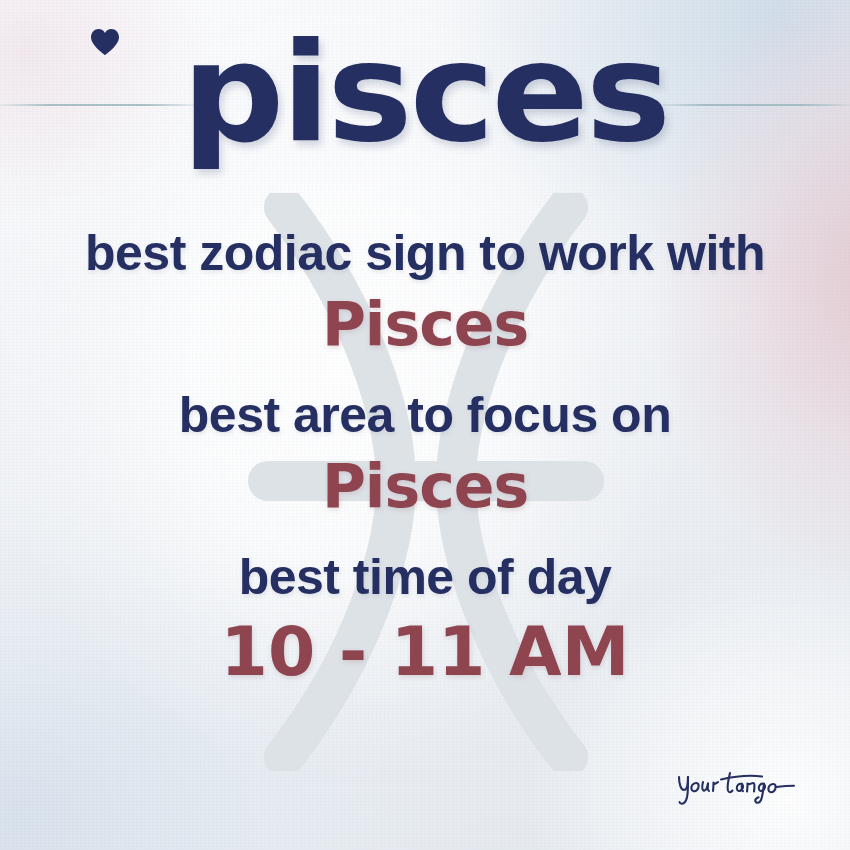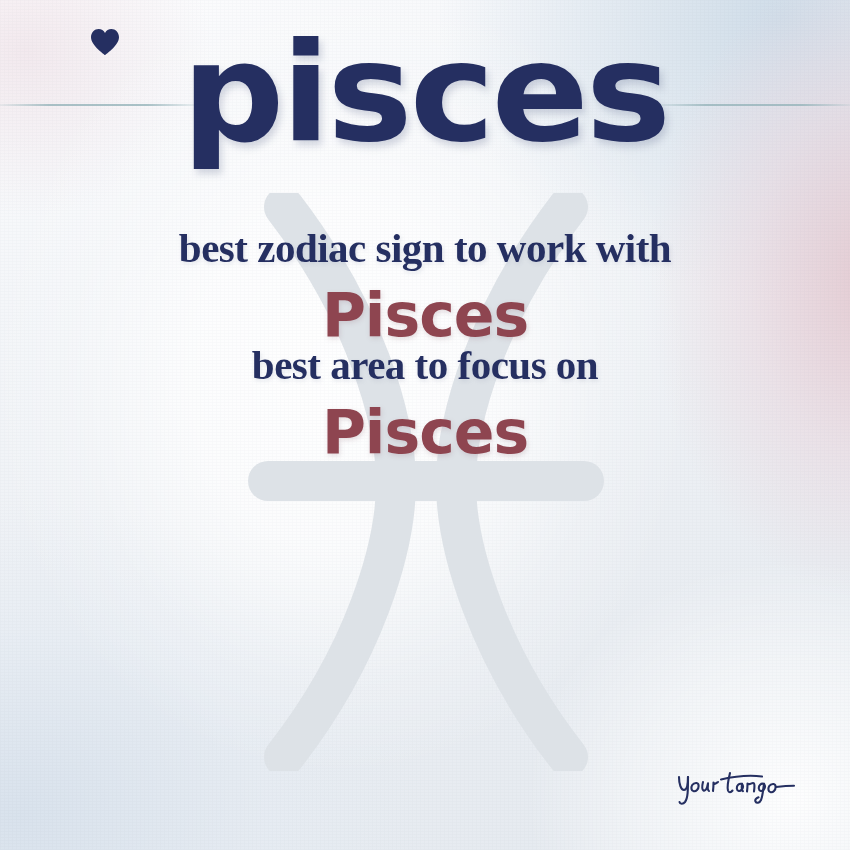--- a/index.html
+++ b/index.html
@@ -140,42 +140,42 @@
   
   #stack {
     position: absolute;
     left: 0;
     top: 228px;
     width: 850px;
     text-align: center;
   }
 
   .label {
-    font-family: Liberation Serif, serif;
+    font-family: Liberation Sans, sans-serif;
     font-weight: 700;
-    font-size: 41px;
+    font-size: 50px;
     letter-spacing: -0.5px;
     color: #252F61;
     line-height: 1.0;
     text-shadow: 1px 2px 4px rgba(140,150,175,0.22);
   }
 
   .value {
     font-family: "DejaVu Sans", sans-serif;
     font-weight: 700;
     font-size: 60px;
     letter-spacing: -1px;
     color: #8E4550;
     line-height: 1.0;
     text-shadow: 1px 2px 5px rgba(150,120,130,0.25);
   }
 
   .pair { position: relative; }
   .pair .label { margin-bottom: 16px; }
-  .pair + .pair { }
+  .pair + .pair { margin-top: 36px; }
 
   .pair-time .value { font-size: 68px; letter-spacing: 0px; }
 
   
   #logo {
     position: absolute;
     right: 46px;
     bottom: 42px;
     width: 130px;
     height: 48px;
@@ -221,20 +221,24 @@
     <div class="pair pair-sign">
       <div class="label">best zodiac sign to work with</div>
       <div class="value">Pisces</div>
     </div>
 
     <div class="pair pair-area">
       <div class="label">best area to focus on</div>
       <div class="value">Pisces</div>
     </div>
 
+    <div class="pair pair-time">
+      <div class="label">best time of day</div>
+      <div class="value">10 - 11 AM</div>
+    </div>
 
   </div>
 
   <svg id="logo" viewBox="0 0 130 48" aria-label="YourTango">
     <g fill="none" stroke="#252F61" stroke-width="2.1" stroke-linecap="round" stroke-linejoin="round">
 
       <path d="M5 17 C 5 24 7 30 10 30 C 13 30 14 24 14 17"></path>
       <path d="M14 17 C 14 30 14 38 11 42 C 9 44.5 6 44 5.5 42"></path>
 
       <path d="M22 23 C 18.5 23 17 26.5 17.5 29 C 18 31.5 21 32 23 30 C 25 28 25.5 23.5 22.5 23"></path>

